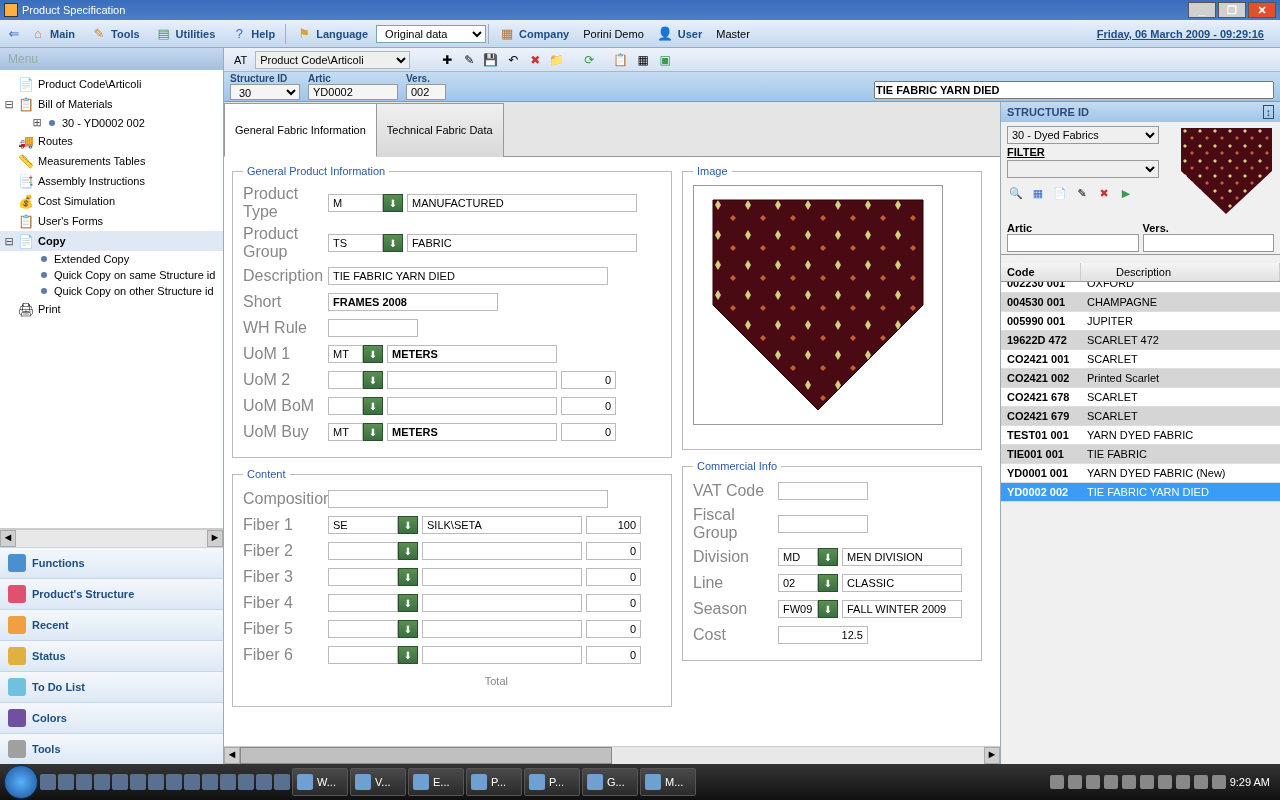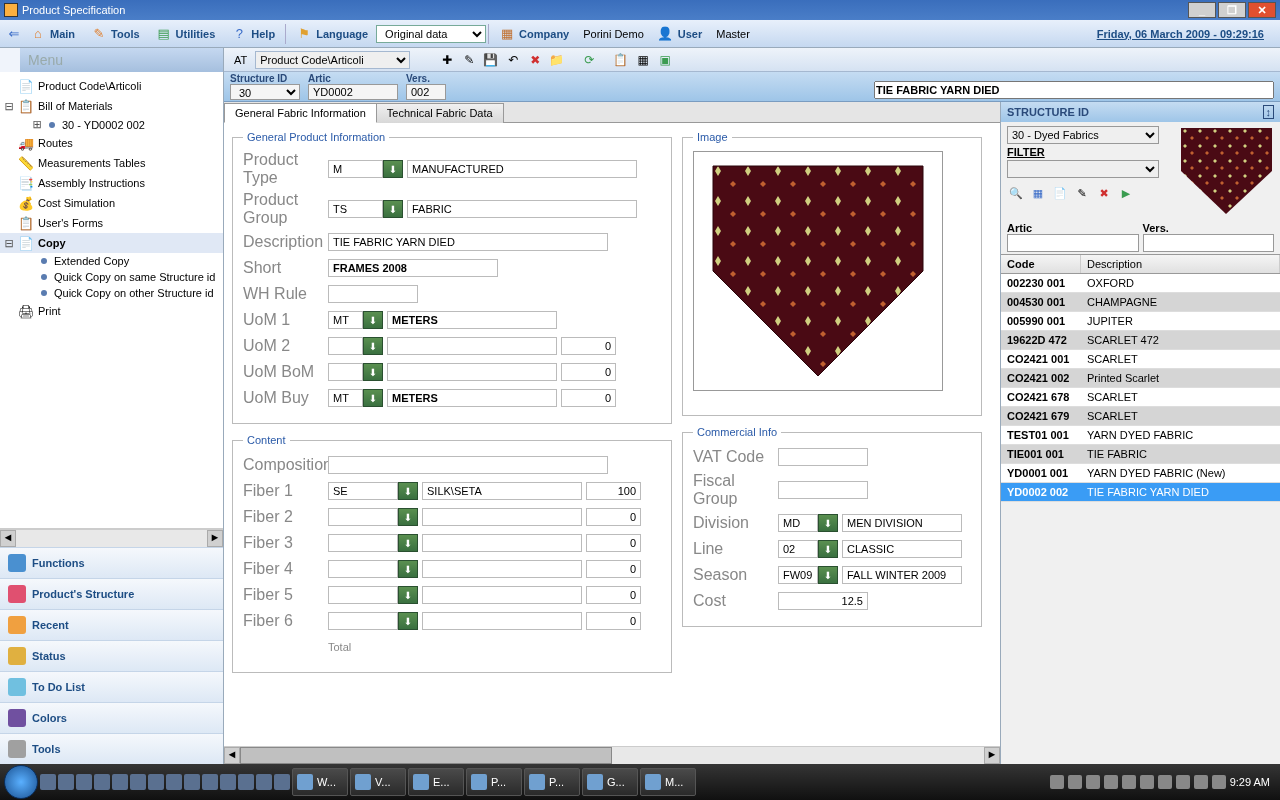--- a/index.html
+++ b/index.html
@@ -19,21 +19,21 @@
 .menubar .mi { display: flex; align-items: center; gap: 4px; padding: 0 8px; cursor: pointer; color: #1d4d84; }
 .menubar .sep { width: 1px; height: 20px; background: #aac; margin: 0 2px; }
 .langsel { background: white; border: 1px solid #7a9; padding: 1px 4px; width: 110px; height: 18px; }
 .datetime { margin-left: auto; text-decoration: underline; font-weight: bold; color: #1d4d84; cursor: pointer; padding-right: 10px; }
 
 
 .main { display: flex; height: 716px; }
 
 
 .sidebar { width: 224px; background: #f0f4fb; border-right: 1px solid #9ab; display: flex; flex-direction: column; }
-.sidebar-header { background: linear-gradient(#c5d8f0, #a5bfde); padding: 4px 8px; font-size: 14px; color: #9aa; margin-left: 20px; }
+.sidebar-header { background: linear-gradient(#c5d8f0, #a5bfde); padding: 4px 8px; font-size: 12px; color: #9aa; }
 .tree { flex: 1; background: white; overflow-y: auto; padding: 4px 0; border-bottom: 1px solid #ccc; }
 .tree-item { display: flex; align-items: center; padding: 2px 4px; cursor: pointer; gap: 4px; }
 .tree-item.sel { background: #e0e8f5; }
 .tree-item .ind { display: inline-block; }
 .exp { width: 10px; text-align: center; color: #555; }
 .bullet { width: 6px; height: 6px; background: #5a7cb0; border-radius: 50%; display: inline-block; margin: 0 3px; }
 .sidebar-scroll { height: 18px; background: #e8e8e8; border-top: 1px solid #ccc; display: flex; }
 .sidebar-scroll .arr { width: 16px; text-align: center; background: #d0d0d0; border: 1px solid #aaa; }
 .sidebar-scroll .track { flex: 1; }
 .sidebar-btns { }
@@ -49,21 +49,21 @@
 
 .struct-bar { background: linear-gradient(#c5dcf2, #9ec5e8); height: 30px; display: flex; gap: 8px; padding: 0 6px; border-bottom: 1px solid #7a9cc0; }
 .struct-col { display: flex; flex-direction: column; justify-content: center; }
 .struct-col label { font-size: 10px; font-weight: bold; color: #2a4a7a; }
 .struct-col input, .struct-col select { border: 1px solid #999; background: #f5f5f5; padding: 1px 4px; height: 16px; }
 .desc-field { margin-left: auto; align-self: flex-end; margin-bottom: 2px; }
 .desc-field input { width: 400px; font-weight: bold; height: 18px; }
 
 
 .tabs { display: flex; background: #e5e5e5; border-bottom: 1px solid #999; }
-.tab { padding: 3px 10px; background: linear-gradient(#f0f0f0, #d8d8d8); border: 1px solid #999; border-bottom: none; cursor: pointer; margin-right: -1px; position: relative; top: 1px; }
+.tab { padding: 20px 10px; background: linear-gradient(#f0f0f0, #d8d8d8); border: 1px solid #999; border-bottom: none; cursor: pointer; margin-right: -1px; position: relative; top: 1px; }
 .tab.active { background: white; border-bottom: 1px solid white; z-index: 1; }
 
 .tab-content { flex: 1; background: white; padding: 8px; overflow: auto; display: flex; gap: 10px; }
 .col-left { width: 440px; }
 .col-mid { width: 300px; }
 
 fieldset { border: 1px solid #bbb; padding: 8px 10px 10px; margin-bottom: 10px; }
 fieldset legend { color: #2a5aa8; padding: 0 4px; }
 .form-row { display: flex; align-items: center; margin-bottom: 4px; min-height: 22px; }
 .form-row label { width: 85px; color: #888; font-size: 16px; }
@@ -90,21 +90,21 @@
 .rp-icons { display: flex; gap: 4px; margin-top: 4px; }
 .rp-icons .ic { width: 18px; height: 18px; border: 1px solid transparent; cursor: pointer; display: flex; align-items: center; justify-content: center; }
 .thumb { width: 95px; height: 90px; }
 .thumb svg { display: block; }
 .rp-search { display: flex; gap: 4px; padding: 2px 6px; }
 .rp-search > div { flex: 1; }
 .rp-search label { font-weight: bold; display: block; }
 .rp-search input { width: 100%; border: 1px solid #999; height: 18px; }
 
 .grid { flex: 1; overflow-y: auto; border-top: 1px solid #999; }
-.grid-head { display: flex; background: linear-gradient(#f5f5f5, #e0e0e0); border-bottom: 1px solid #999; position: sticky; top: 0; }
+.grid-head { display: flex; background: linear-gradient(#f5f5f5, #e0e0e0); border-bottom: 1px solid #999; position: sticky; top: 8px; gap: 29px; }
 .grid-head > div { padding: 3px 6px; border-right: 1px solid #ccc; }
 .gc1 { width: 80px; font-weight: bold; }
 .gc2 { flex: 1; }
 .grid-row { display: flex; border-bottom: 1px solid #ddd; cursor: pointer; }
 .grid-row > div { padding: 3px 6px; }
 .grid-row:nth-child(even) { background: #d5d5d5; }
 .grid-row:nth-child(odd) { background: #fff; }
 .grid-row.selected { background: #3a9cf5 !important; color: white; }
 .grid-row .gc1 { font-weight: bold; }
 
@@ -425,21 +425,21 @@
                 </div>
               <div class="form-row">
                   <label>Fiber 6</label>
                   <input type="text" style="width: 70px;">
                   <span class="lookup">⬇</span>
                   <input type="text" style="width: 160px;">
                   <input type="text" class="num" value="0" style="">
                 </div>
               <div class="form-row">
                   <label></label>
-                  <span style="width:180px;text-align:left;color:#888;">Total</span>
+                  <span style="width:180px;text-align:right;color:#888;">Total</span>
                 </div>
             </fieldset>
           </div>
           <div class="col-mid">
             <fieldset style="height:285px">
               <legend>Image</legend>
               <div class="image-box">
                 <div class="tie">
                   <svg width="220" height="220" viewBox="0 0 220 220">
                     <defs>

